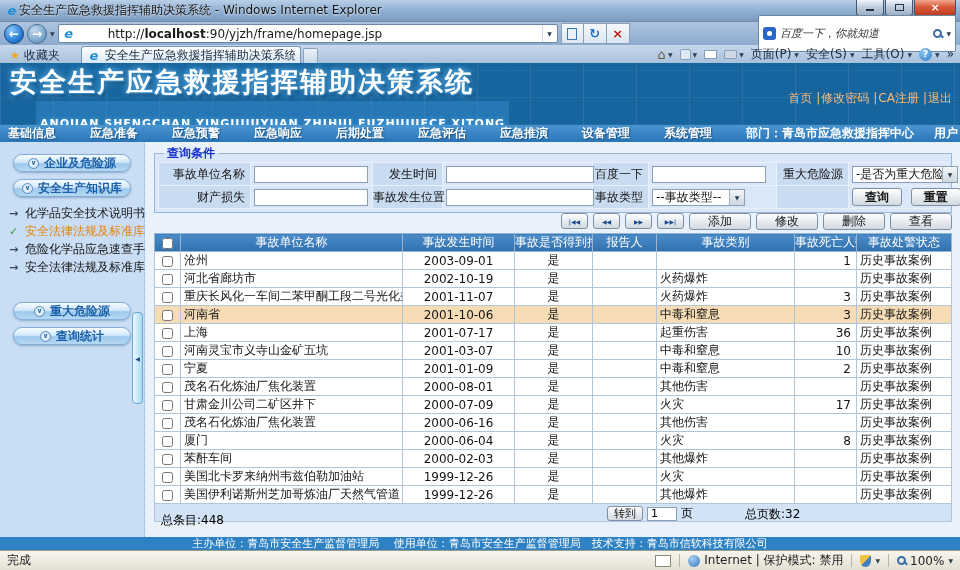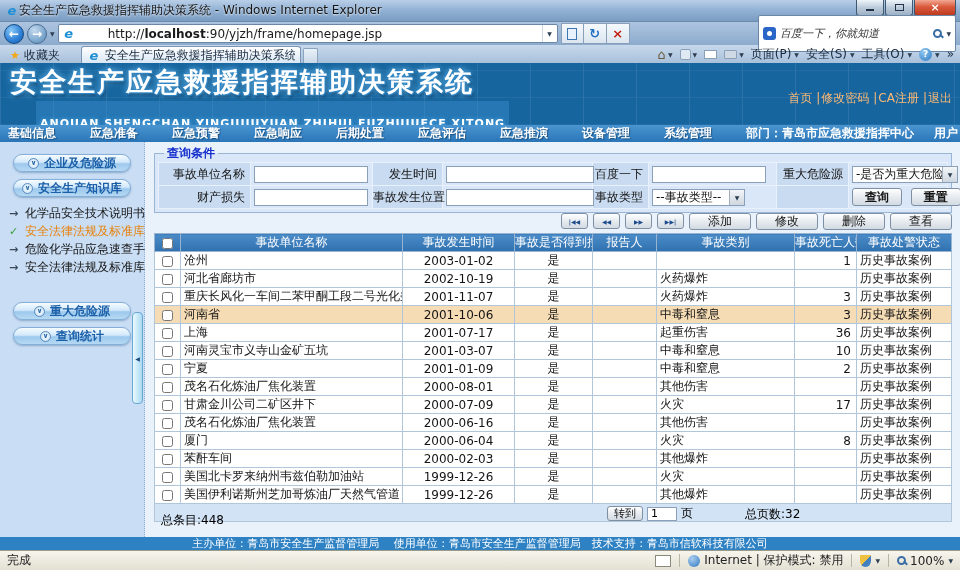--- a/index.html
+++ b/index.html
@@ -398,21 +398,21 @@
             <th>报告人</th>
             <th>事故类别</th>
             <th>事故死亡人数</th>
             <th>事故处警状态</th>
           </tr>
         </thead>
       <tbody id="table-body">
           <tr>
             <td class="c-center"><input class="cbx" type="checkbox" style=""></td>
             <td>沧州</td>
-            <td class="c-center">2003-01-02</td>
+            <td class="c-center">2003-09-01</td>
             <td class="c-center">是</td>
             <td></td>
             <td></td>
             <td class="c-right">1</td>
             <td>历史事故案例</td>
           </tr>
           <tr>
             <td class="c-center"><input class="cbx" type="checkbox" style=""></td>
             <td>河北省廊坊市</td>
             <td class="c-center">2002-10-19</td>

